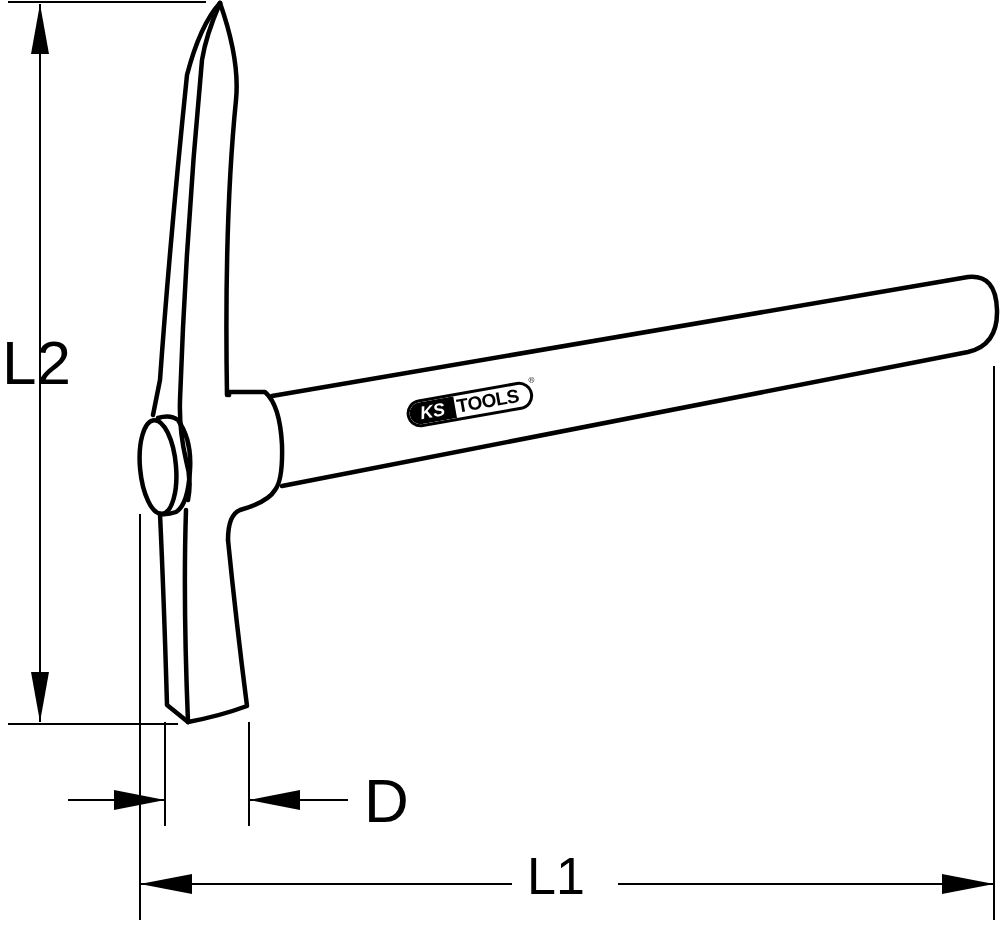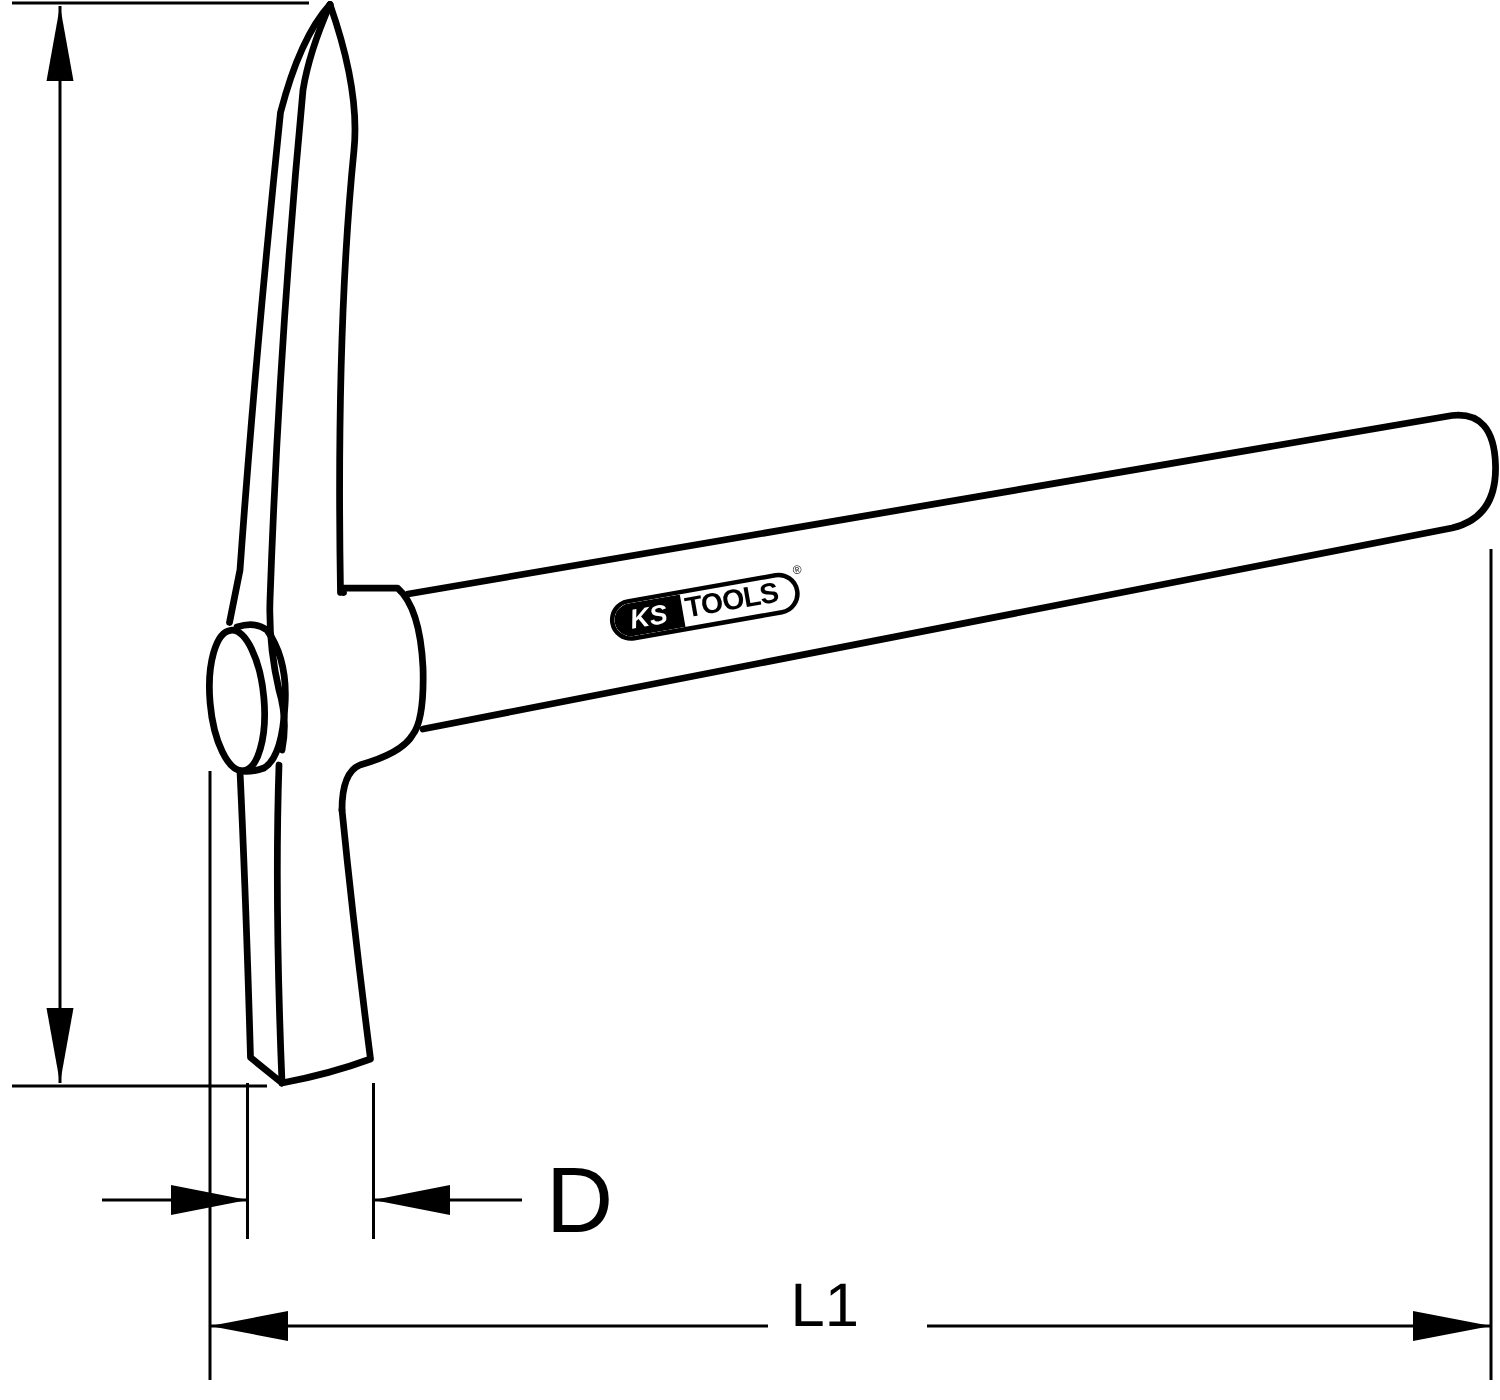--- a/index.html
+++ b/index.html
@@ -4,21 +4,21 @@
   <style>
     html, body { margin: 0; padding: 0; background: #ffffff; }
     body { width: 1000px; height: 933px; overflow: hidden; position: relative; }
     #stage { position: absolute; left: 0; top: 0; width: 1000px; height: 933px; }
     .ol { fill: none; stroke: #000; stroke-width: 4.5; stroke-linecap: round; stroke-linejoin: round; }
     .dim { fill: none; stroke: #000; stroke-width: 2; }
     .arrow { fill: #000; stroke: none; }
     .label { position: absolute; font-family: "Liberation Sans", sans-serif; color: #000; line-height: 1; white-space: nowrap; }
     #lbl-l2 { left: 2px; top: 332px; font-size: 62px; }
     #lbl-d { left: 364px; top: 770px; font-size: 62px; }
-    #lbl-l1 { left: 527px; top: 850px; font-size: 41px; }
+    #lbl-l1 { left: 527px; top: 850px; font-size: 52px; }
     .logo { position: absolute; left: 406px; top: 386px; width: 134px; height: 38px; transform: rotate(-10deg); transform-origin: 50% 50%; }
     .logo-pill { position: absolute; left: 0; top: 4px; width: 128px; height: 28px; border: 3px solid #000; border-radius: 16px; background: #fff; box-sizing: border-box; overflow: hidden; }
     .logo-ks { position: absolute; left: 0; top: 0; width: 46px; height: 100%; background: #000; color: #fff; font-family: "Liberation Sans", sans-serif; font-style: italic; font-weight: bold; font-size: 18px; line-height: 22px; text-align: center; border-radius: 12px 0 0 12px; }
     .logo-tools { position: absolute; left: 48px; top: 0; font-family: "Liberation Sans", sans-serif; font-weight: bold; font-size: 19px; line-height: 22px; color: #000; letter-spacing: -0.5px; }
     .logo-reg { position: absolute; left: 126px; top: 0; font-family: "Liberation Sans", sans-serif; font-size: 8px; color: #000; }
   </style>
 </head>
 <body>
 
 <div id="stage">
@@ -77,15 +77,16 @@
   </svg>
 
   <div class="logo">
     <div class="logo-pill">
       <div class="logo-ks">KS</div>
       <div class="logo-tools">TOOLS</div>
     </div>
     <div class="logo-reg">®</div>
   </div>
 
+  <div id="lbl-l2" class="label">L2</div>
   <div id="lbl-d" class="label">D</div>
   <div id="lbl-l1" class="label">L1</div>
 </div>
 
 </body></html>

